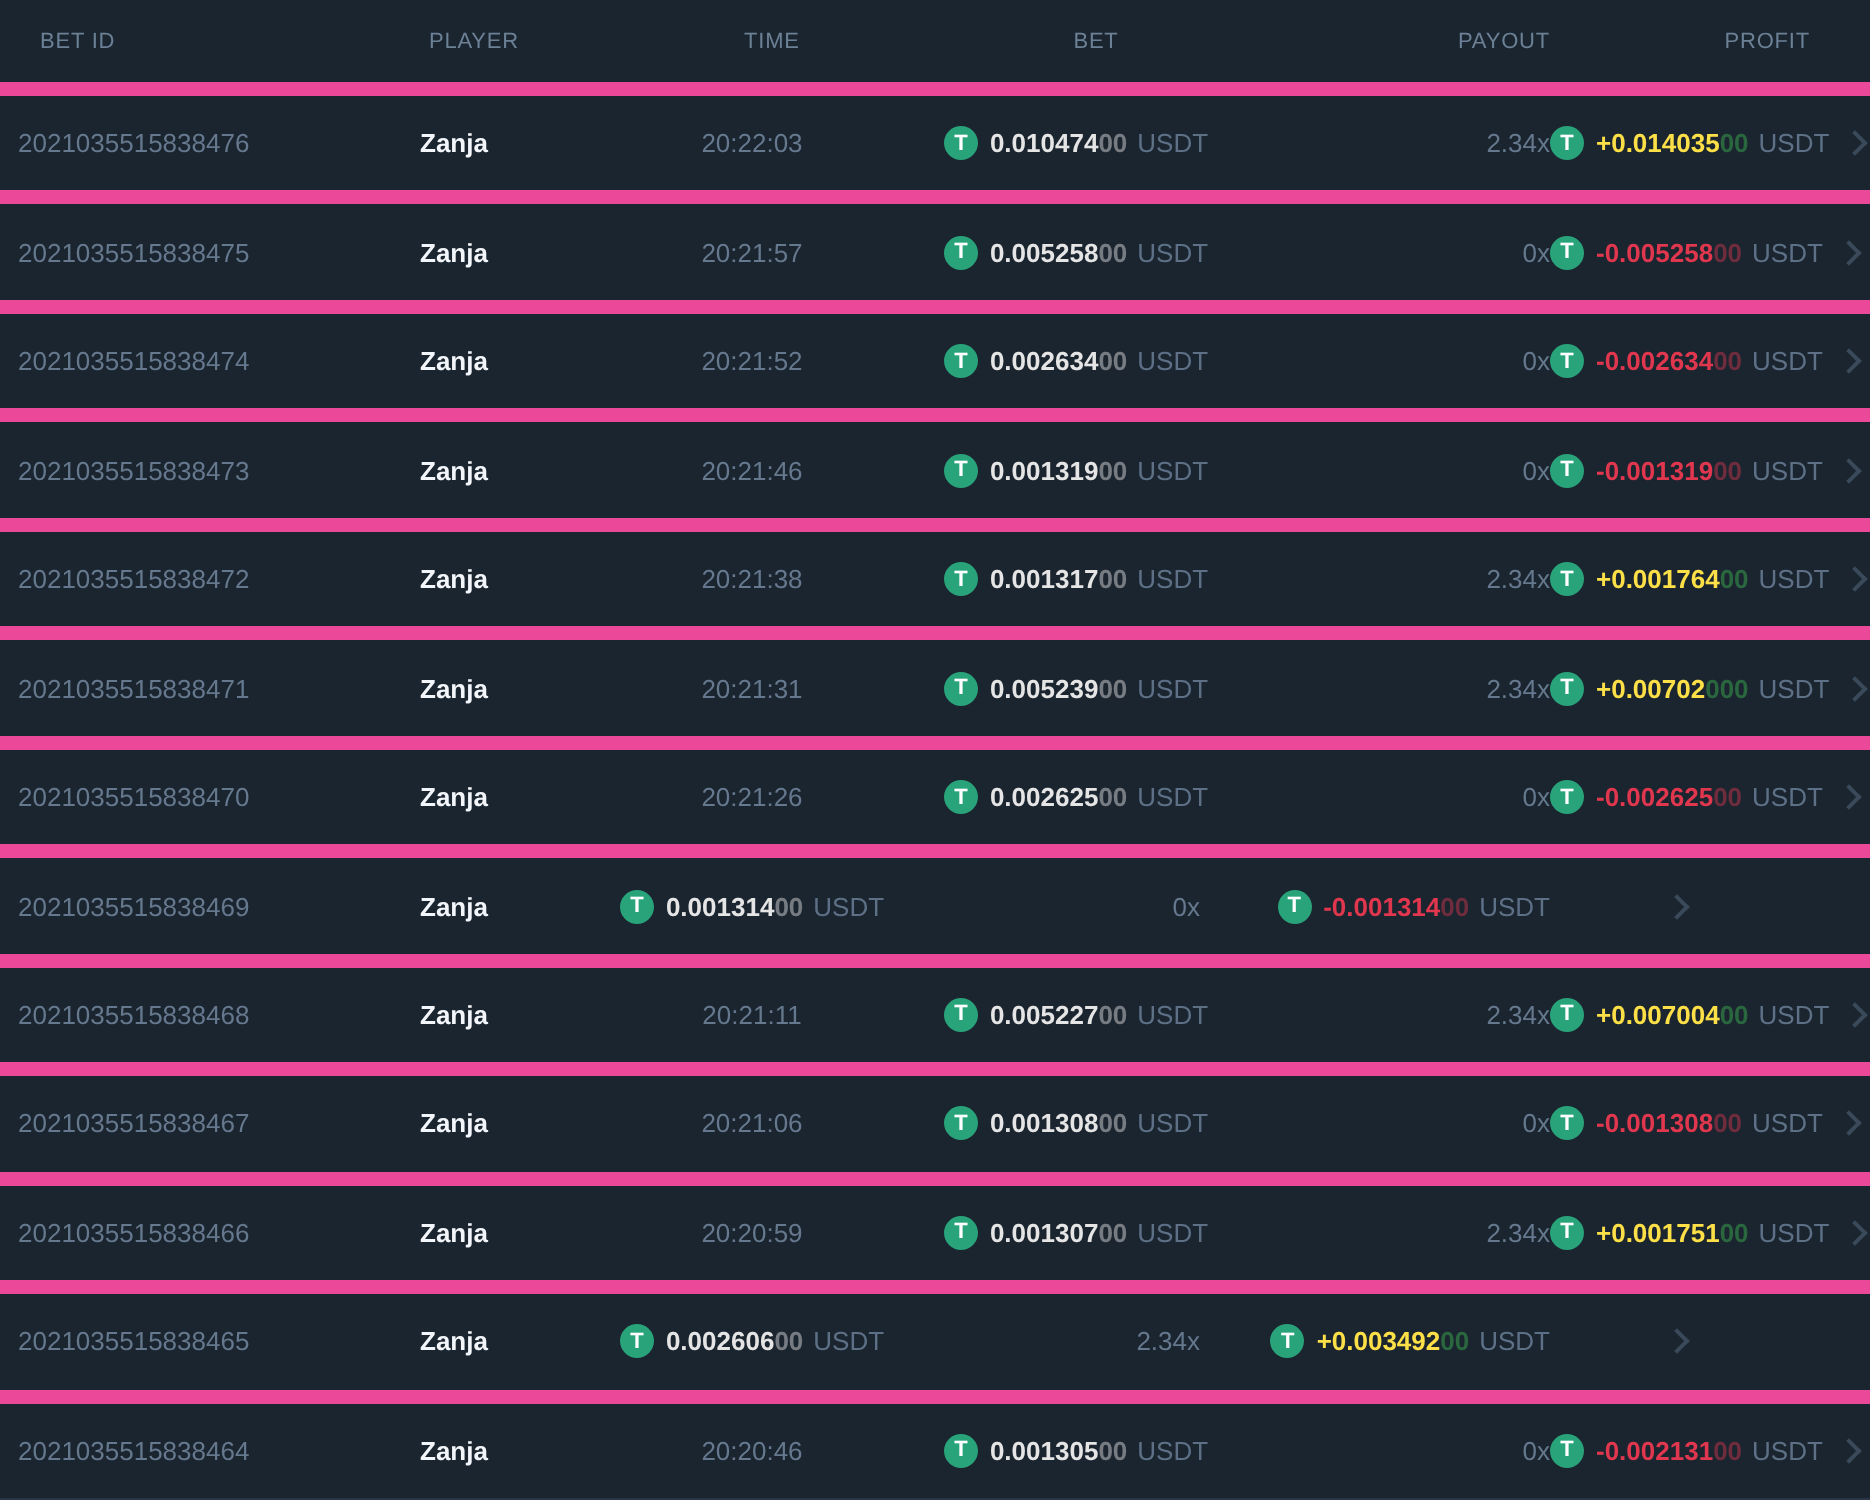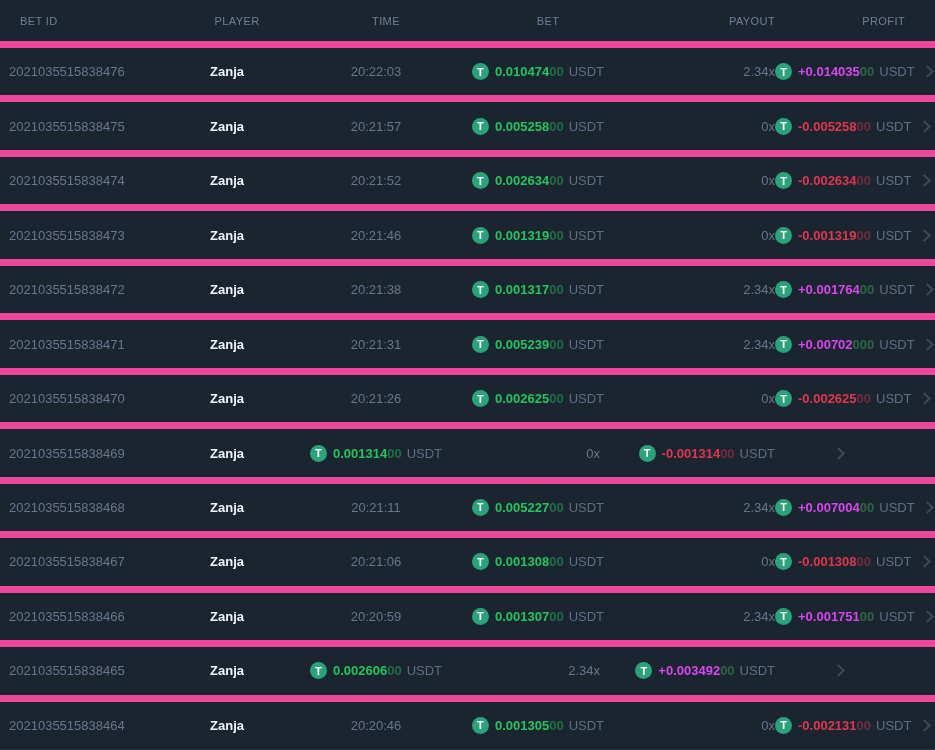--- a/index.html
+++ b/index.html
@@ -39,25 +39,25 @@
   .h-profit { text-align: right; }
 
   .coin {
     width: 17px; height: 17px; border-radius: 50%;
     background: #29a37a; color: #ffffff;
     font-size: 11px; font-weight: 700;
     display: inline-flex; align-items: center; justify-content: center;
     margin-right: 6px; flex: none;
   }
 
-  .amt-main { color: #22c55e; font-weight: 700; }
+  .amt-main { color: #e5e5e5; font-weight: 700; }
   .amt-dim  { opacity: .45; }
   .cur { color: #5d7086; font-weight: 400; margin-left: 5px; }
 
-  .row.win  .p-main { color: #d946ef; font-weight: 700; }
+  .row.win  .p-main { color: #fde047; font-weight: 700; }
   .row.win  .p-dim  { color: #3fc152; opacity: .42; font-weight: 700; }
   .row.loss .p-main { color: #e0374e; font-weight: 700; }
   .row.loss .p-dim  { color: #e0374e; opacity: .42; font-weight: 700; }
 
   .chevron {
     width: 7px; height: 7px;
     border-top: 2px solid #3b4a5a; border-right: 2px solid #3b4a5a;
     transform: rotate(45deg); margin-right: 4px;
   }
 </style>

